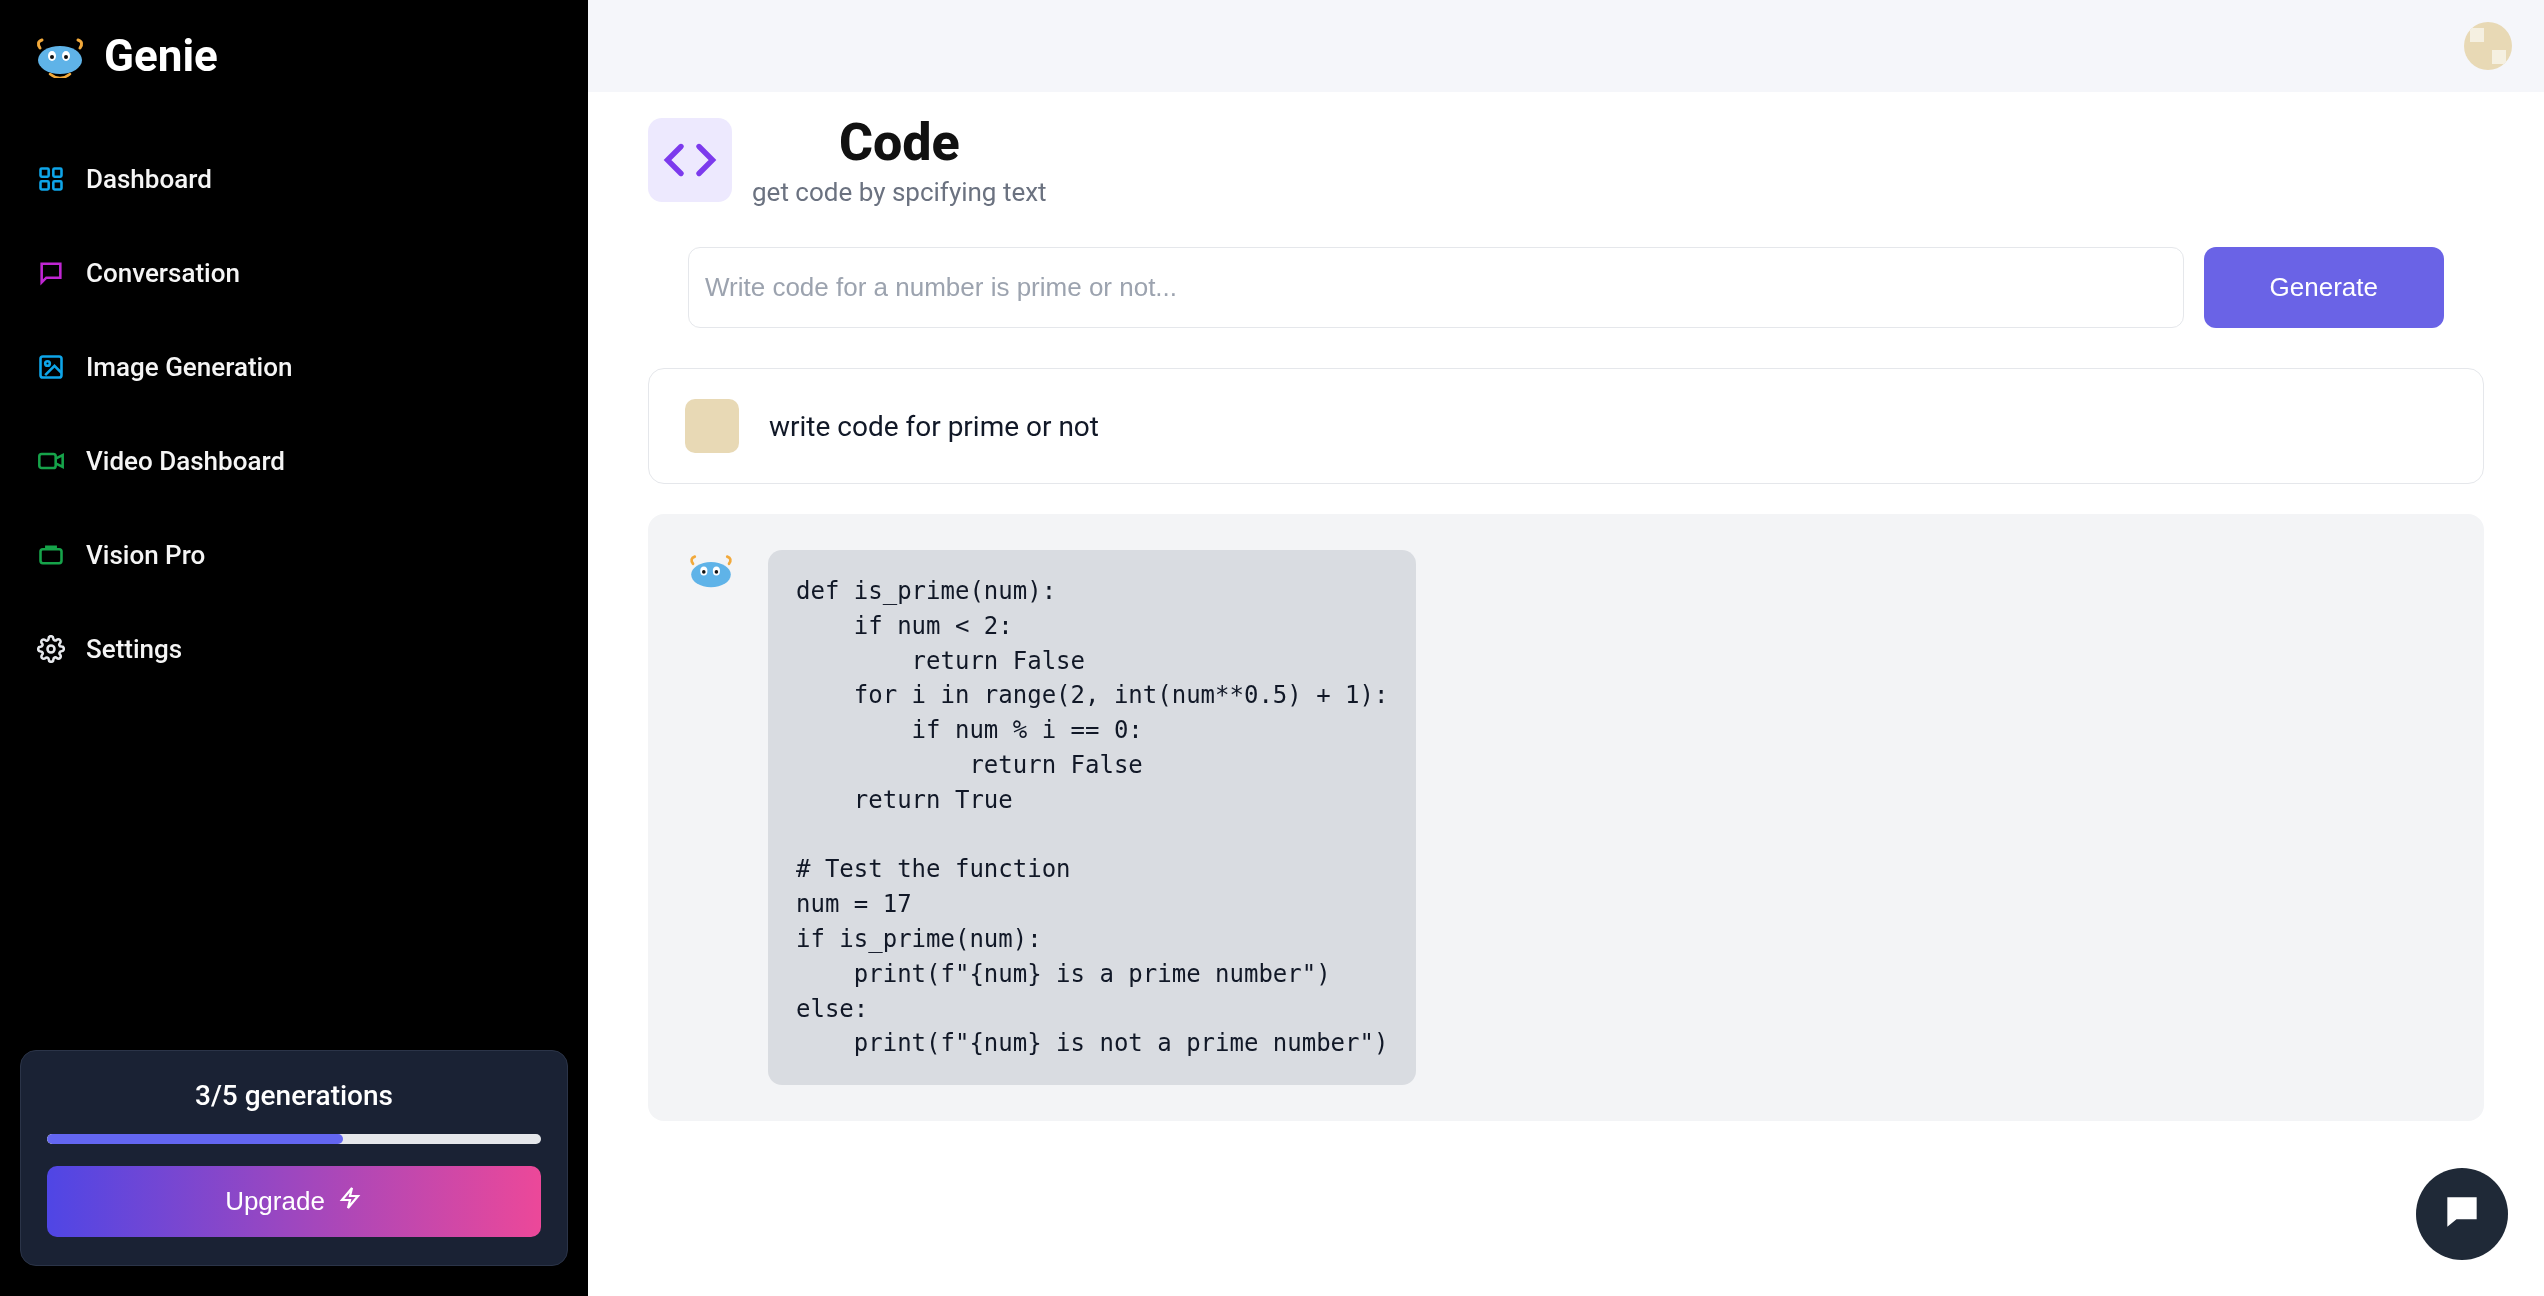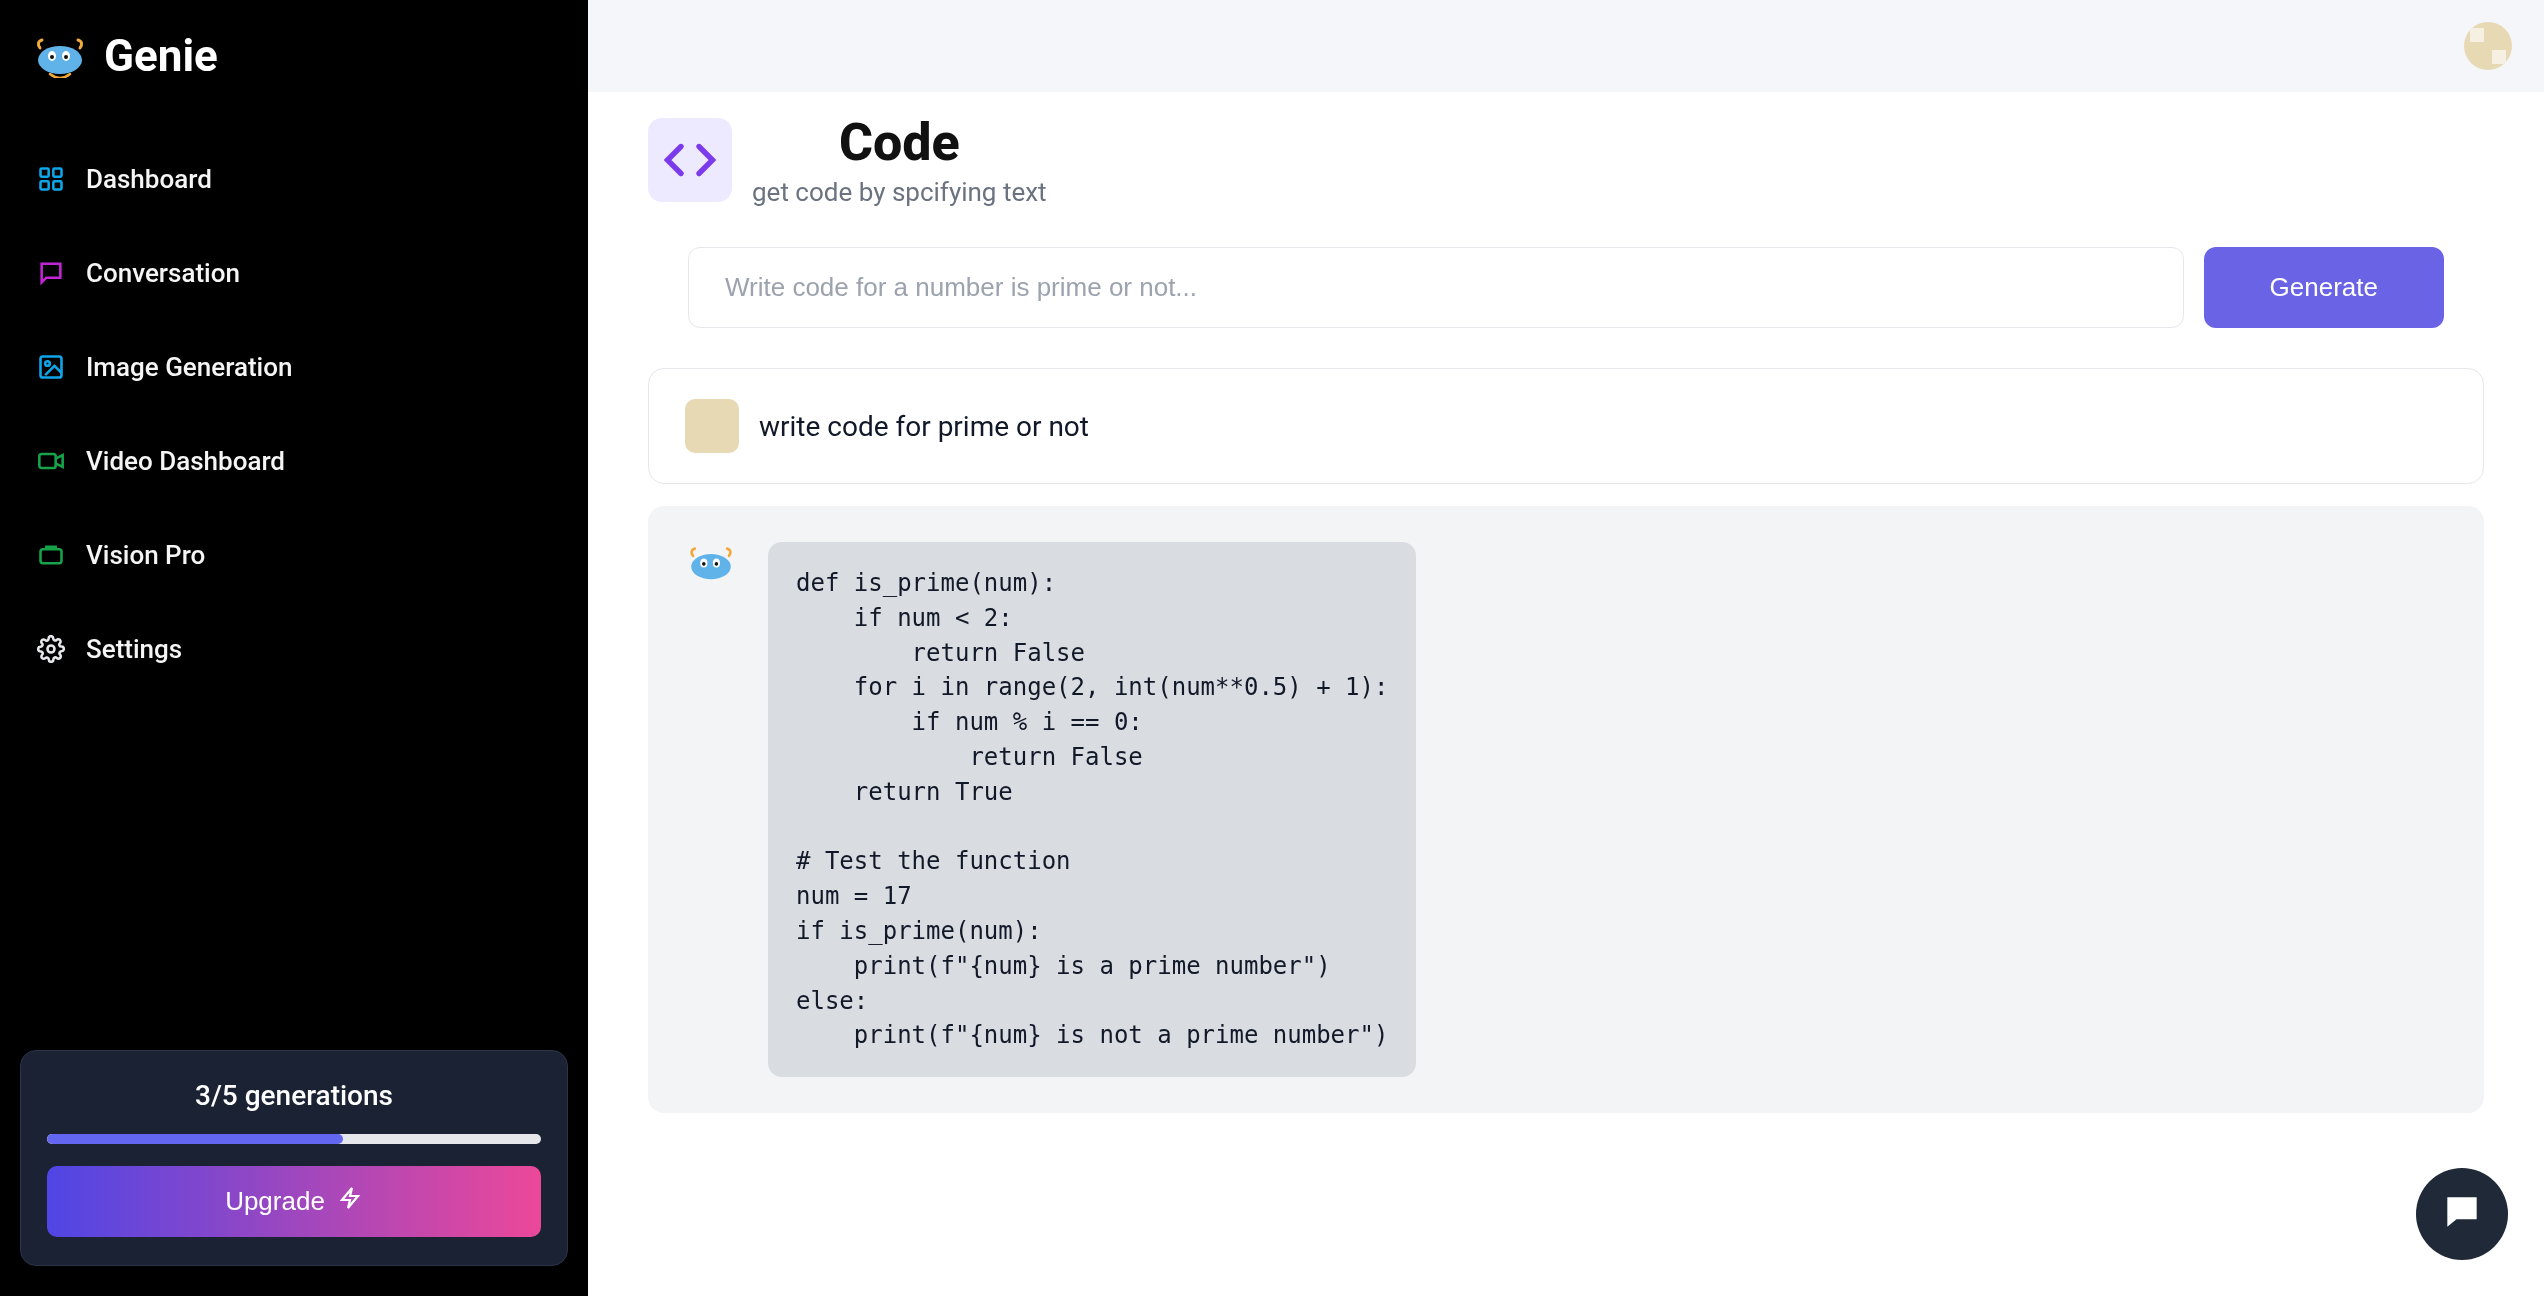--- a/index.html
+++ b/index.html
@@ -133,21 +133,21 @@
     align-items: center;
     justify-content: center;
   }
   .page-title { font-size: 52px; font-weight: 800; color: #111; }
   .page-sub { font-size: 26px; color: #6b7280; margin-top: 4px; }
   .input-row { display: flex; gap: 20px; margin: 0 40px 40px 40px; }
   .prompt-input {
     flex: 1;
     border: 1px solid #e5e7eb;
     border-radius: 12px;
-    padding: 24px 36px;
+    padding: 24px 16px;
     font-size: 26px;
     color: #374151;
     outline: none;
   }
   .prompt-input::placeholder { color: #9ca3af; }
   .generate-btn {
     background: #6a63e6;
     color: #fff;
     border: none;
     border-radius: 12px;
@@ -155,22 +155,22 @@
     font-size: 26px;
     font-weight: 500;
     cursor: pointer;
   }
   .msg-user {
     border: 1px solid #e5e7eb;
     border-radius: 16px;
     padding: 30px 36px;
     display: flex;
     align-items: center;
-    gap: 20px;
-    margin-bottom: 22px;
+    gap: 30px;
+    margin-bottom: 30px;
   }
   .msg-user .avatar-sm {
     width: 54px; height: 54px; border-radius: 10px;
     background: #e8d9b5;
   }
   .msg-user-text { font-size: 28px; color: #111827; }
   .msg-bot {
     background: #f3f4f6;
     border-radius: 16px;
     padding: 36px;

